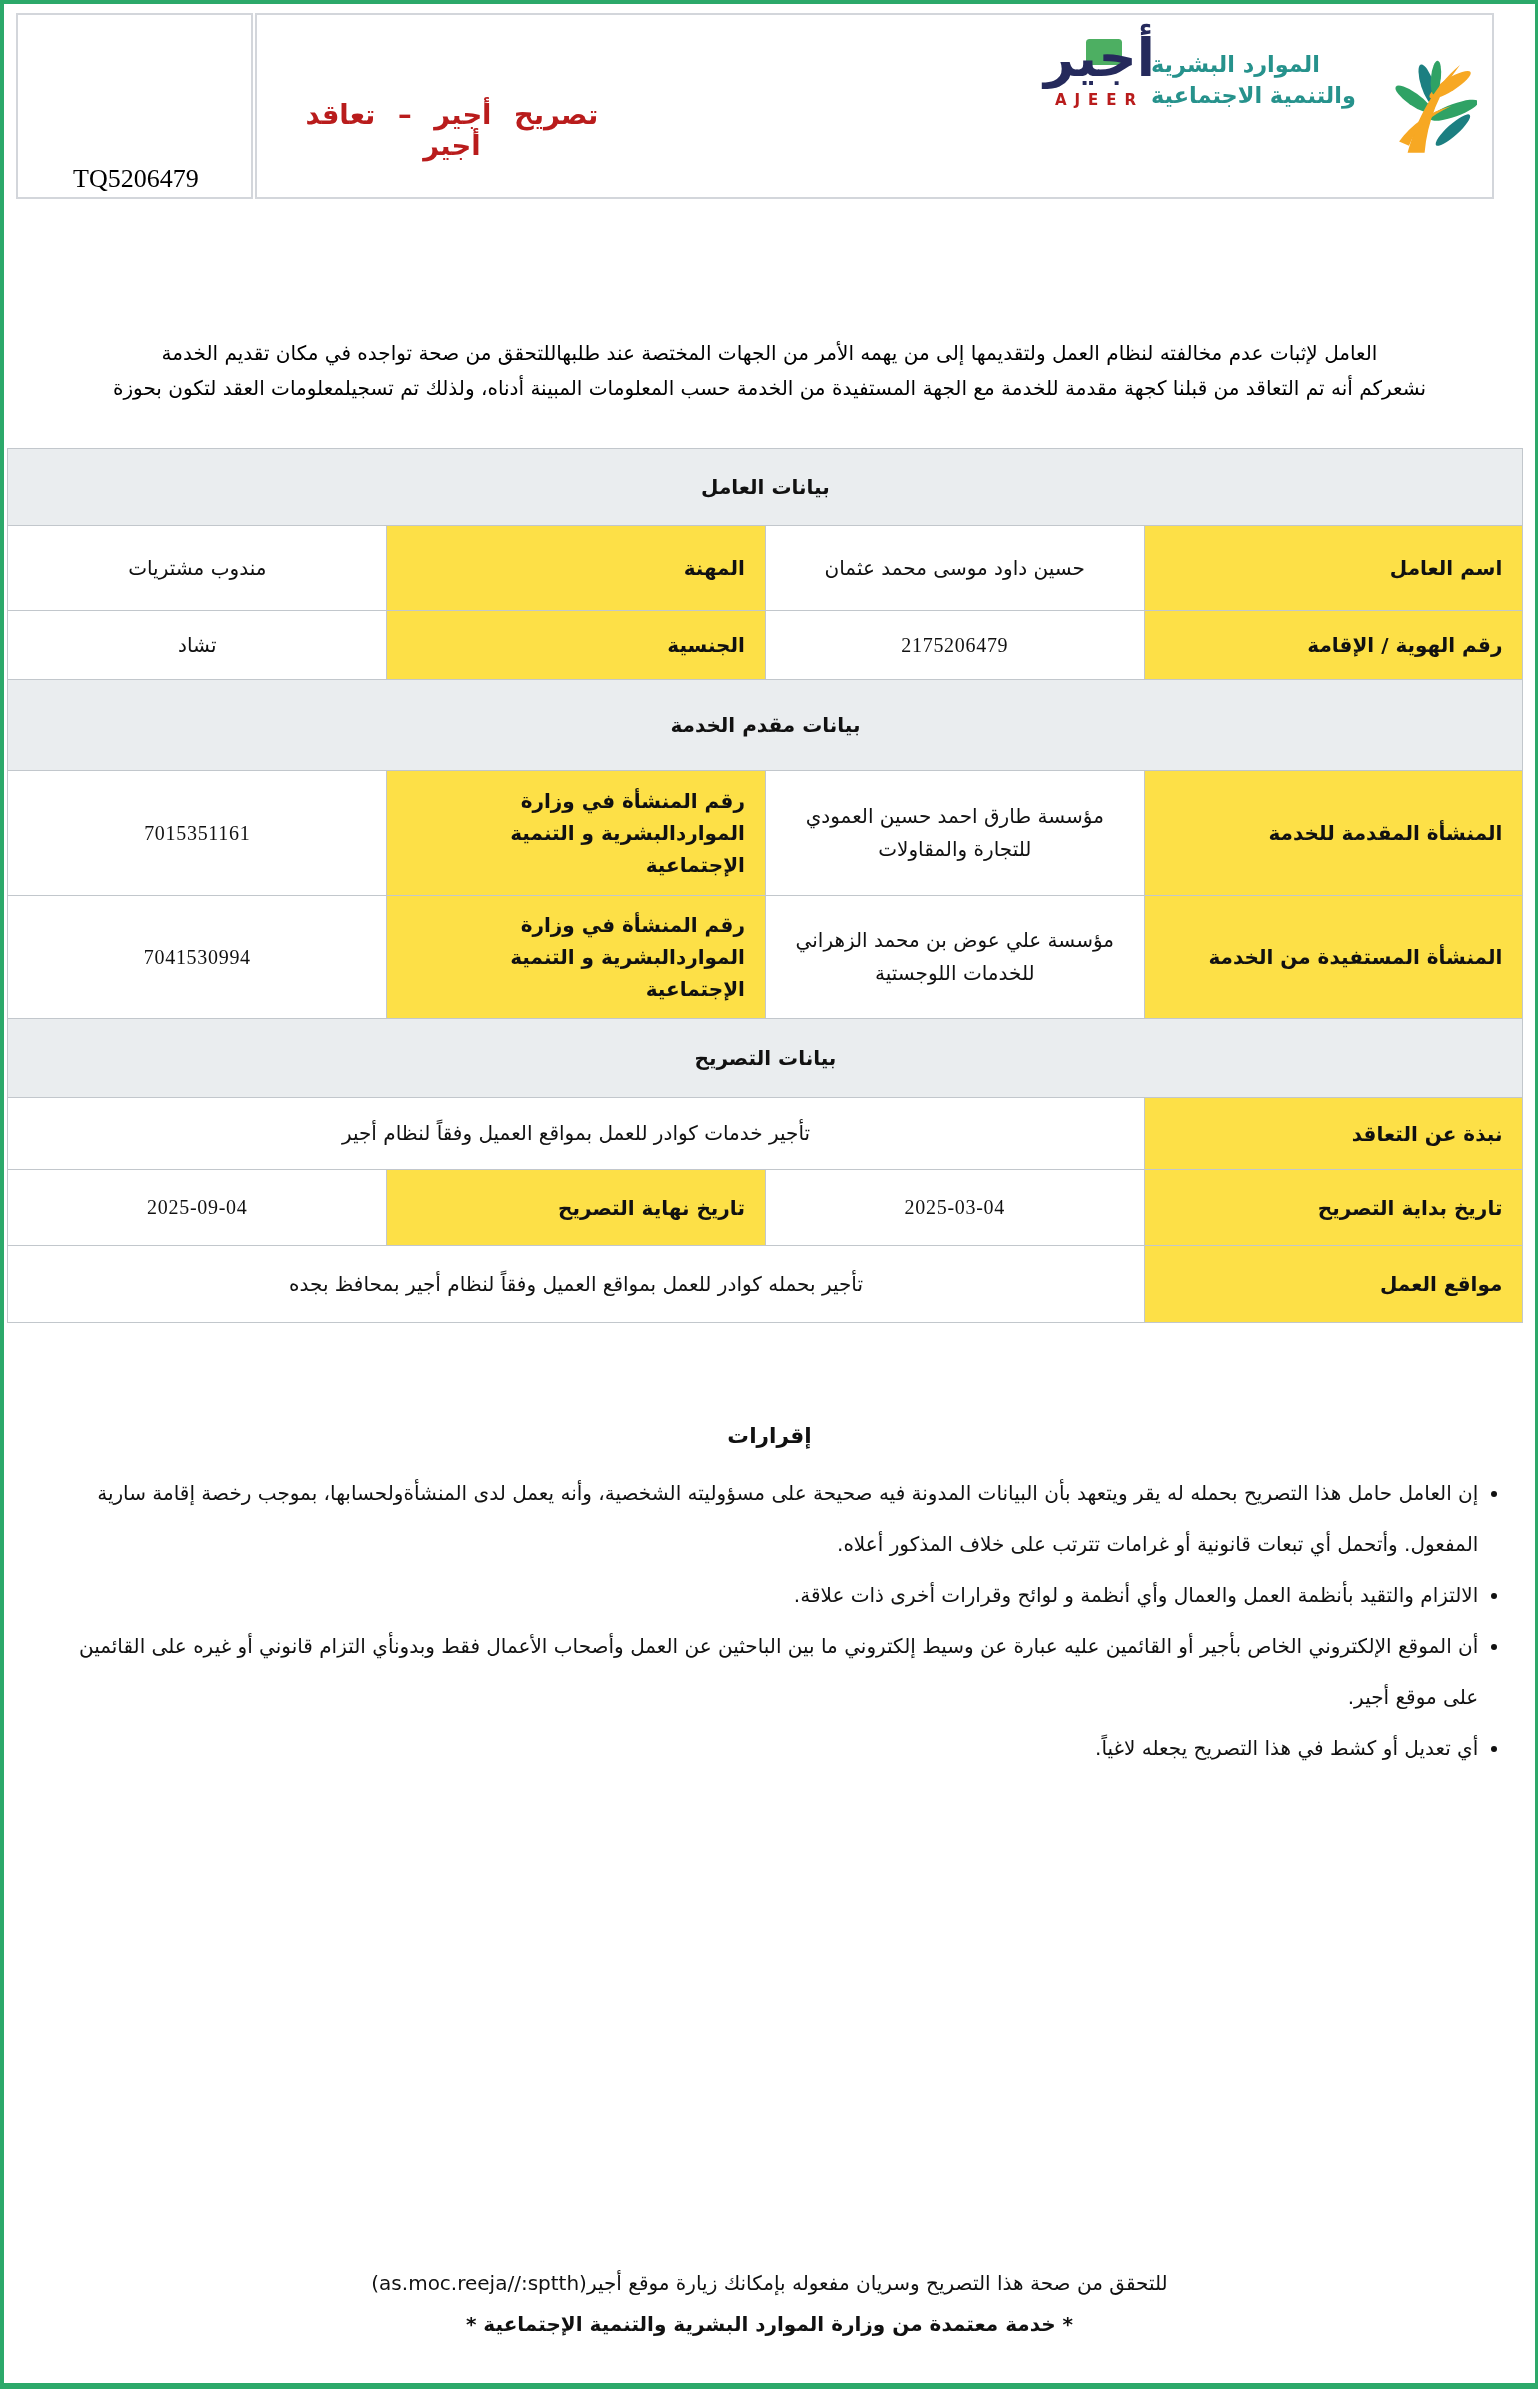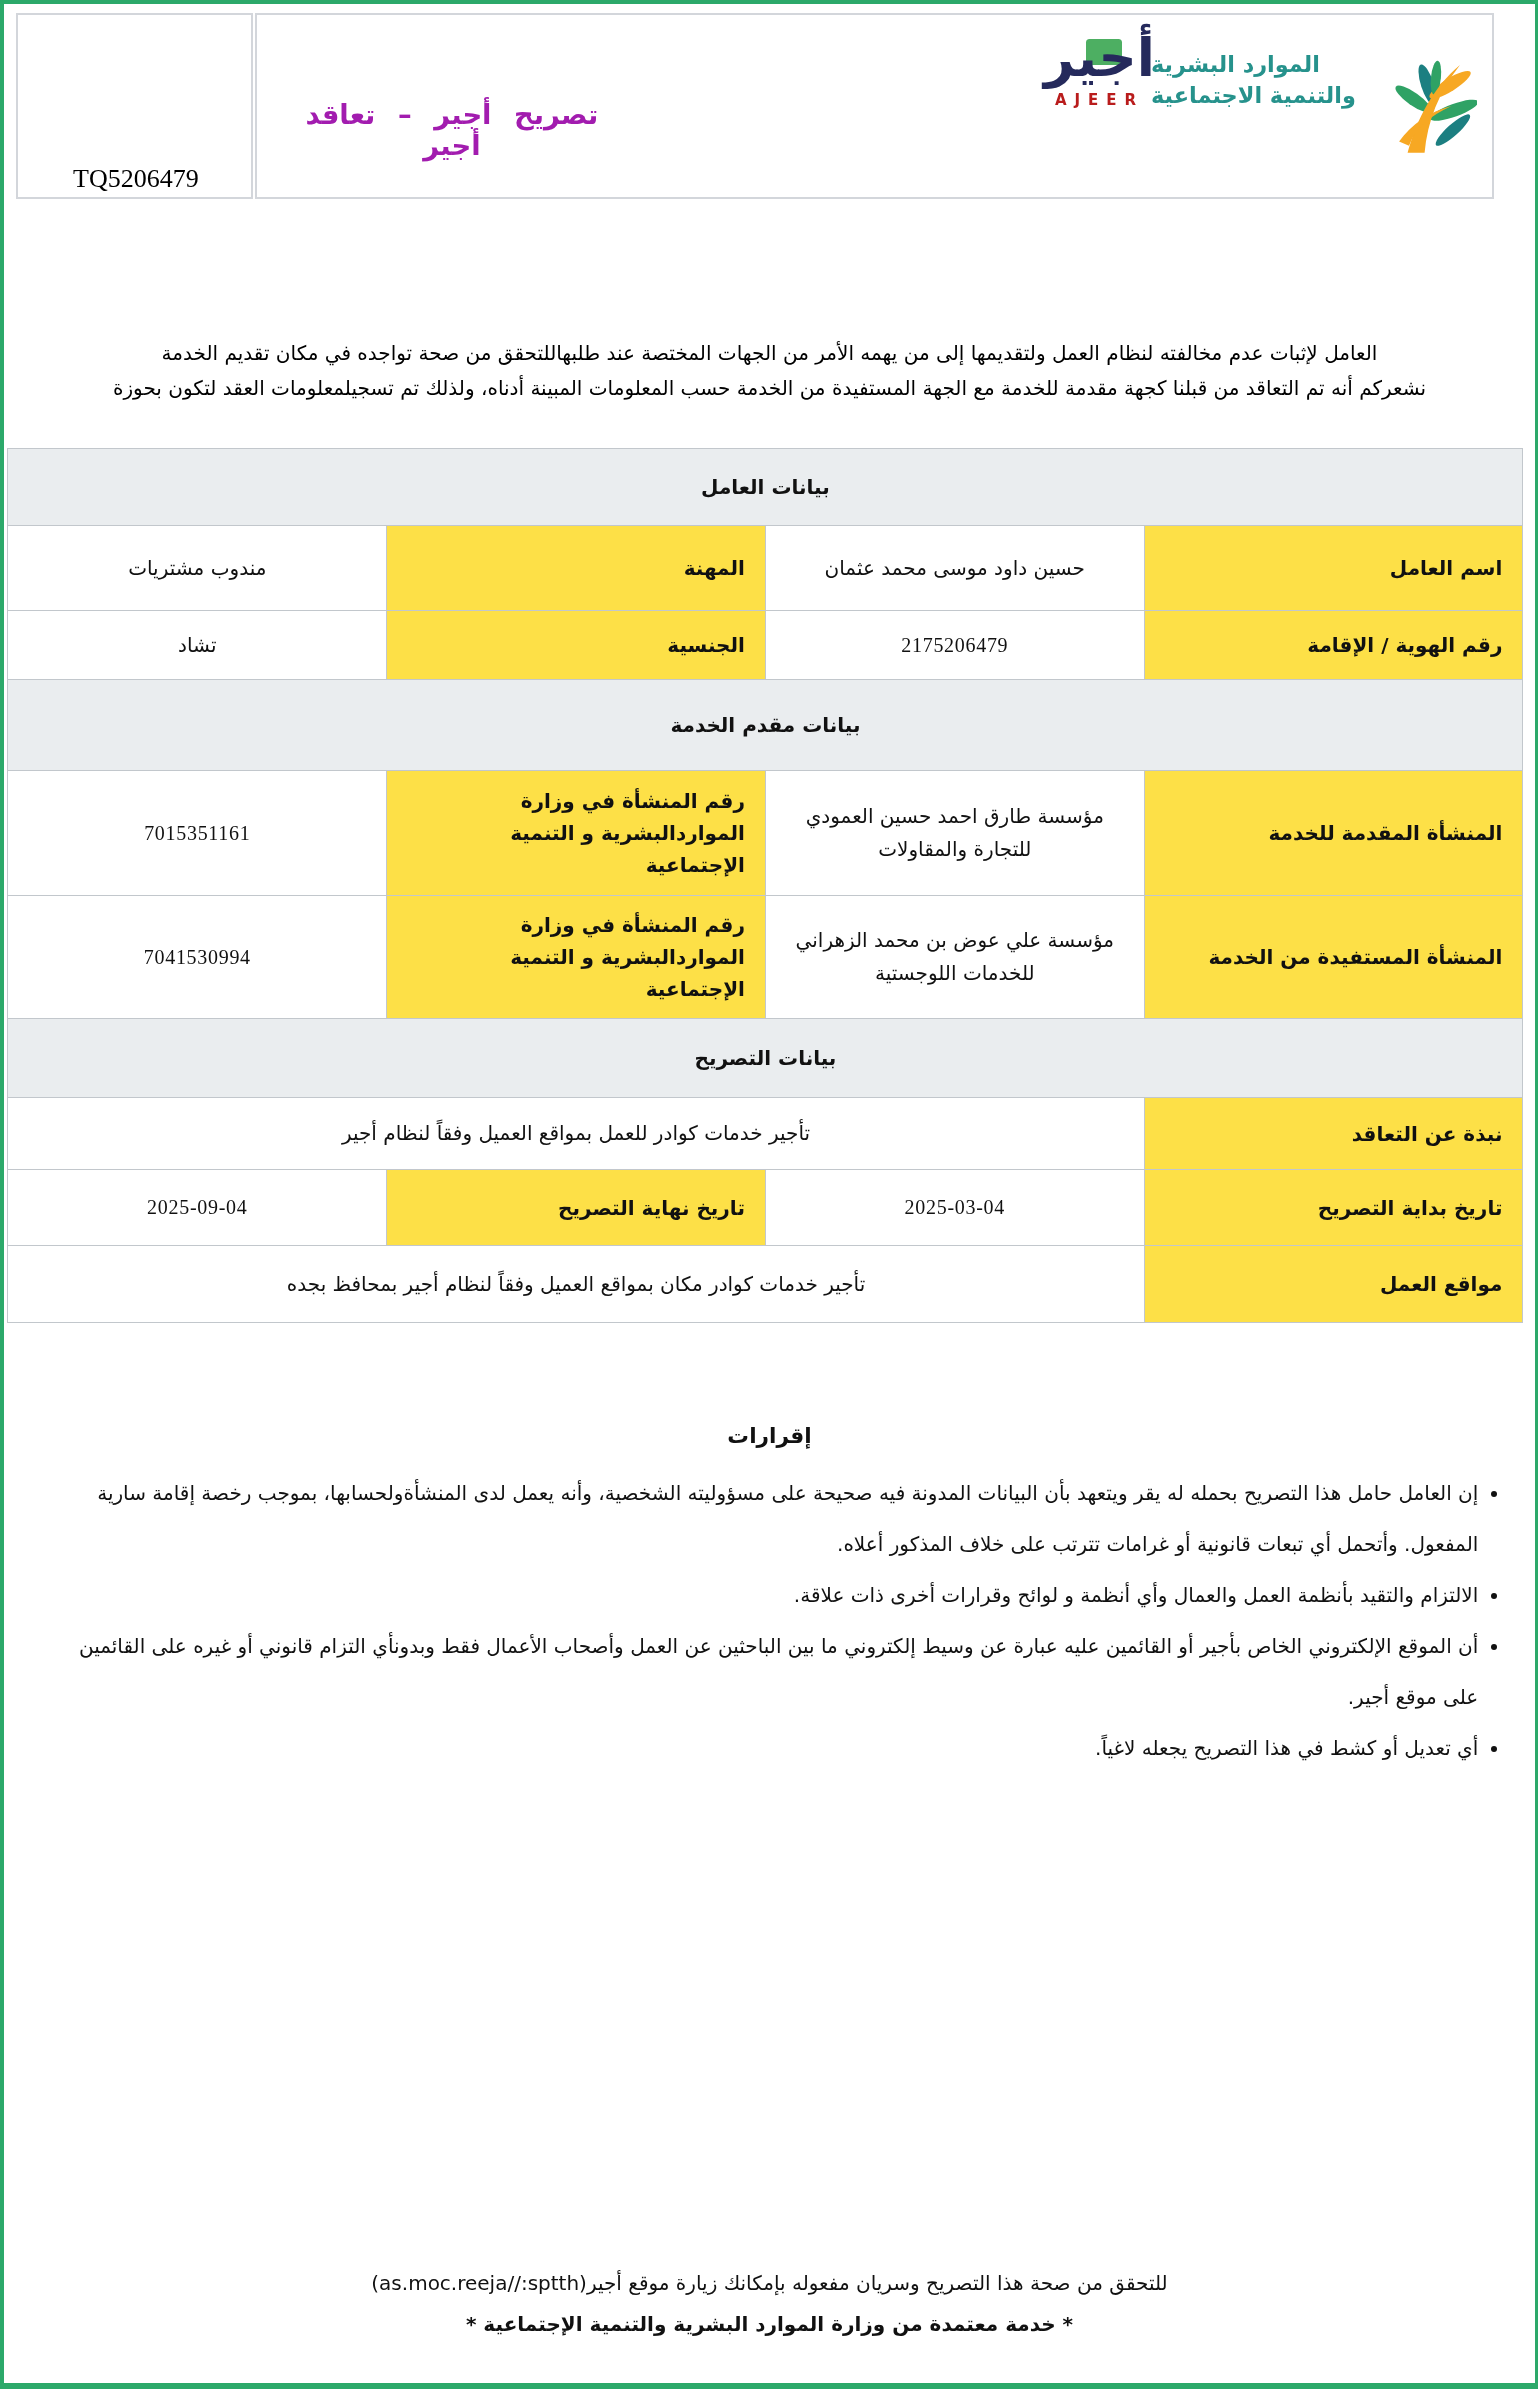--- a/index.html
+++ b/index.html
@@ -11,21 +11,21 @@
   
   .hdr-box{position:absolute;border:2.2px solid #d3d6db;background:#fff;}
   .hdr-box.left{left:11.6px;top:8.7px;width:233px;height:182px;}
   .hdr-box.right{left:251px;top:8.7px;width:1235px;height:182px;}
   .permit-code{
     position:absolute;left:69px;top:160px;font-family:"Liberation Serif",serif;
     font-size:26px;color:#000;
   }
   .doc-title{
     position:absolute;left:289px;top:95px;width:318px;text-align:center;
-    direction:rtl;font-size:27.4px;font-weight:700;word-spacing:13px;color:#a21caf;
+    direction:rtl;font-size:27.4px;font-weight:700;word-spacing:13px;color:#b91c1c;
   }
   .ajeer-logo{position:absolute;left:1027px;top:24.6px;width:137px;text-align:center;}
   .ajeer-ar{position:relative;display:inline-block;font-size:53px;font-weight:700;
     color:#252a5c;line-height:1.1;direction:rtl;z-index:1;}
   .ajeer-ar .green-block{
     position:absolute;left:42px;top:10px;width:36px;height:26px;background:#4daf62;
     border-radius:3.6px;z-index:-1;}
   .ajeer-en{margin-top:4px;font-size:15px;font-weight:700;letter-spacing:8px;
     color:#b91c1c;}
   .ministry-text{
@@ -146,21 +146,21 @@
     <td class="val" colspan="3">تأجير خدمات كوادر للعمل بمواقع العميل وفقاً لنظام أجير</td>
   </tr>
   <tr style="height:76px;">
     <td class="lbl">تاريخ بداية التصريح</td>
     <td class="val num">2025-03-04</td>
     <td class="lbl">تاريخ نهاية التصريح</td>
     <td class="val num">2025-09-04</td>
   </tr>
   <tr style="height:77px;">
     <td class="lbl">مواقع العمل</td>
-    <td class="val" colspan="3">تأجير خدمات كوادر مكان بمواقع العميل وفقاً لنظام أجير بمحافظ بجده</td>
+    <td class="val" colspan="3">تأجير بحمله كوادر للعمل بمواقع العميل وفقاً لنظام أجير بمحافظ بجده</td>
   </tr>
 </tbody>
   </table>
 
 <div class="decls">
   <p class="decl-title">إقرارات</p>
   <ul class="decl-list">
     <li>إن العامل حامل هذا التصريح بحمله له يقر ويتعهد بأن البيانات المدونة فيه صحيحة على مسؤوليته الشخصية، وأنه يعمل لدى المنشأةولحسابها، بموجب رخصة إقامة سارية المفعول. وأتحمل أي تبعات قانونية أو غرامات تترتب على خلاف المذكور أعلاه.</li>
     <li>الالتزام والتقيد بأنظمة العمل والعمال وأي أنظمة و لوائح وقرارات أخرى ذات علاقة.</li>
     <li>أن الموقع الإلكتروني الخاص بأجير أو القائمين عليه عبارة عن وسيط إلكتروني ما بين الباحثين عن العمل وأصحاب الأعمال فقط وبدونأي التزام قانوني أو غيره على القائمين على موقع أجير.</li>

